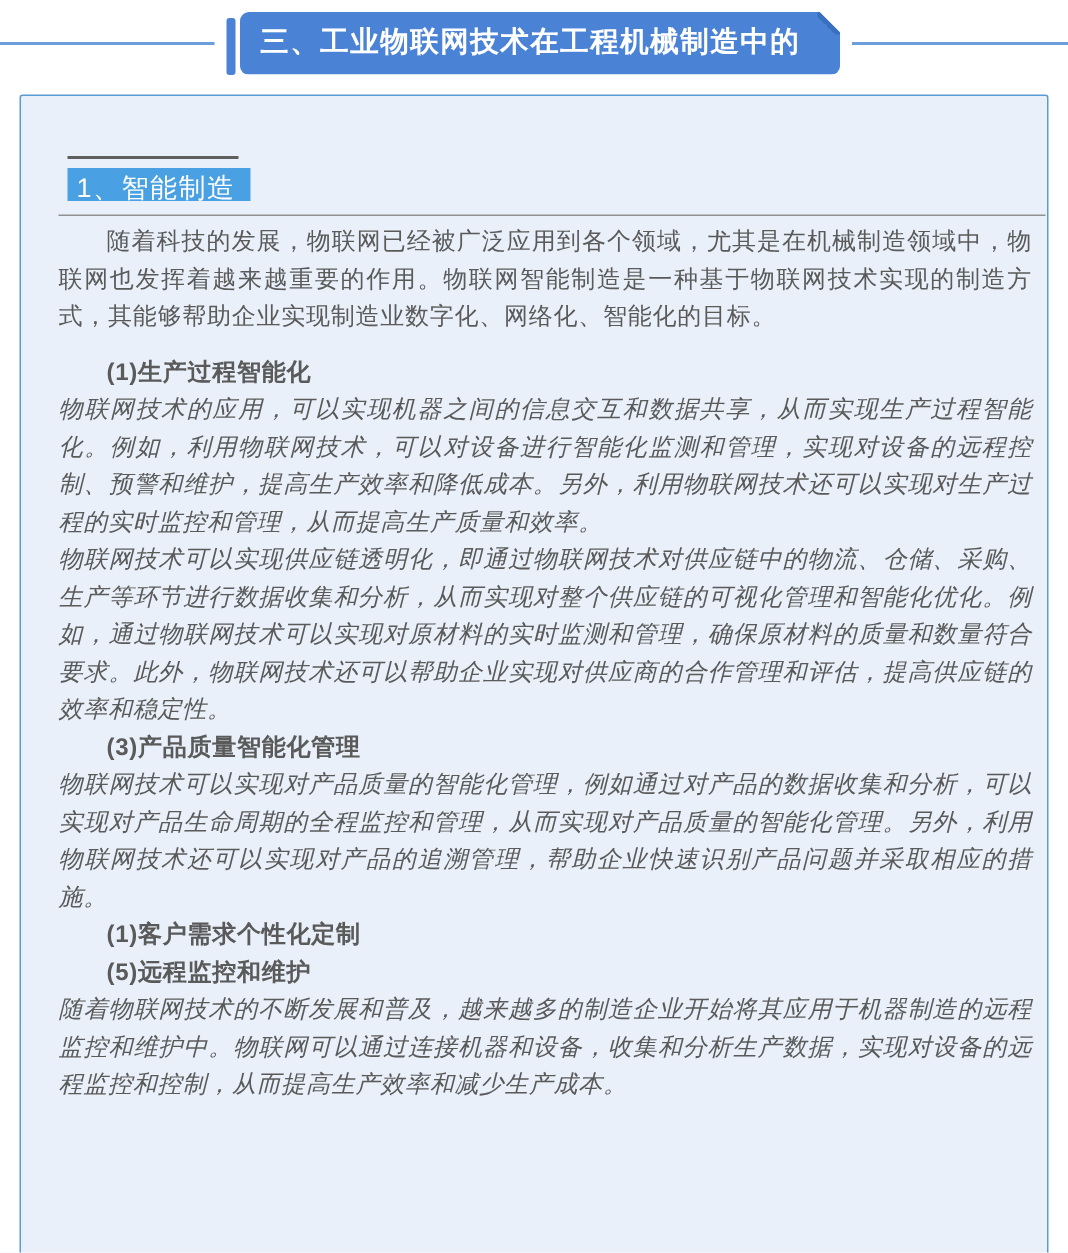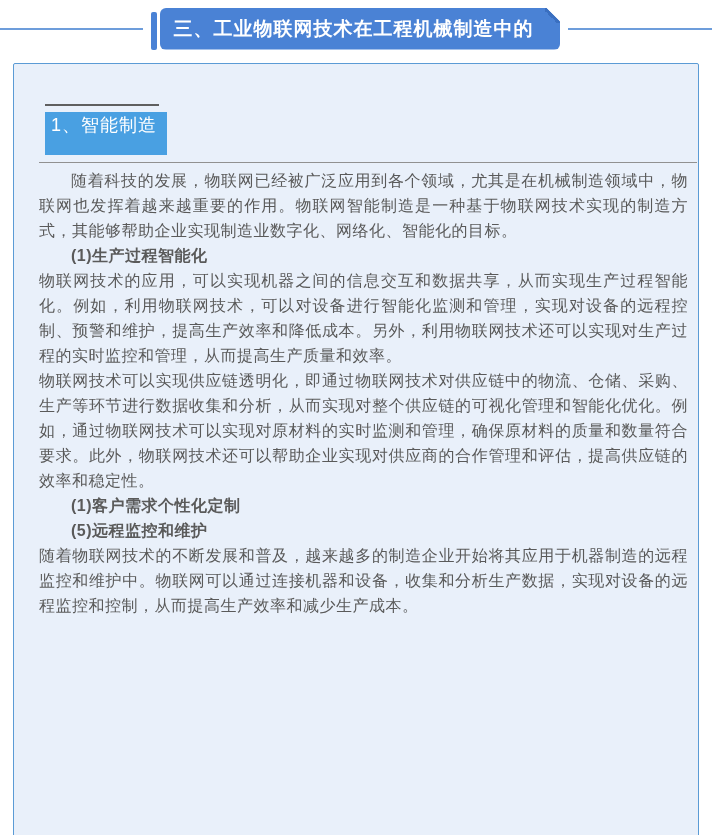--- a/index.html
+++ b/index.html
@@ -71,21 +71,21 @@
 
   .title-top-rule {
     margin-left: 6px;
     width: 114px;
     height: 2px;
     background: #5f5f5f;
   }
   .section-title {
     display: inline-block;
     margin: 6px 0 0 6px;
-    height: 43px;
+    height: 22px;
     line-height: 27px;
     padding: 0 10px 0 6px;
     background: #49a0e2;
     color: #ffffff;
     font-size: 18px;
     font-weight: normal;
     letter-spacing: 1px;
   }
   .title-bottom-rule {
     margin-top: 7px;
@@ -97,27 +97,29 @@
   .content {
     margin-top: 5px;
     font-size: 16px;
     line-height: 25px;
     color: #5a5a5a;
     letter-spacing: 0.5px;
     text-align: justify;
   }
   .intro {
     text-indent: 2em;
+    margin-bottom: 12px;
   }
   .sub-heading {
     text-indent: 2em;
     font-weight: bold;
   }
   .sub-body {
     text-indent: 0;
+    font-style: italic;
   }
 </style>
 </head>
 <body>
 
 <div class="banner-row">
   <div class="side-rule left"></div>
   <div class="banner">
     <div class="banner-accent"></div>
     <div class="banner-main">
@@ -140,20 +142,24 @@
 
     <section>
       <p class="sub-heading">(1)生产过程智能化</p>
       <p class="sub-body">物联网技术的应用，可以实现机器之间的信息交互和数据共享，从而实现生产过程智能化。例如，利用物联网技术，可以对设备进行智能化监测和管理，实现对设备的远程控制、预警和维护，提高生产效率和降低成本。另外，利用物联网技术还可以实现对生产过程的实时监控和管理，从而提高生产质量和效率。</p>
     </section>
 
     <section>
       <p class="sub-body">物联网技术可以实现供应链透明化，即通过物联网技术对供应链中的物流、仓储、采购、生产等环节进行数据收集和分析，从而实现对整个供应链的可视化管理和智能化优化。例如，通过物联网技术可以实现对原材料的实时监测和管理，确保原材料的质量和数量符合要求。此外，物联网技术还可以帮助企业实现对供应商的合作管理和评估，提高供应链的效率和稳定性。</p>
     </section>
 
+    <section>
+      <p class="sub-heading">(3)产品质量智能化管理</p>
+      <p class="sub-body">物联网技术可以实现对产品质量的智能化管理，例如通过对产品的数据收集和分析，可以实现对产品生命周期的全程监控和管理，从而实现对产品质量的智能化管理。另外，利用物联网技术还可以实现对产品的追溯管理，帮助企业快速识别产品问题并采取相应的措施。</p>
+    </section>
 
     <section>
       <p class="sub-heading">(1)客户需求个性化定制</p>
     </section>
 
     <section>
       <p class="sub-heading">(5)远程监控和维护</p>
       <p class="sub-body">随着物联网技术的不断发展和普及，越来越多的制造企业开始将其应用于机器制造的远程监控和维护中。物联网可以通过连接机器和设备，收集和分析生产数据，实现对设备的远程监控和控制，从而提高生产效率和减少生产成本。</p>
     </section>
   </div>

